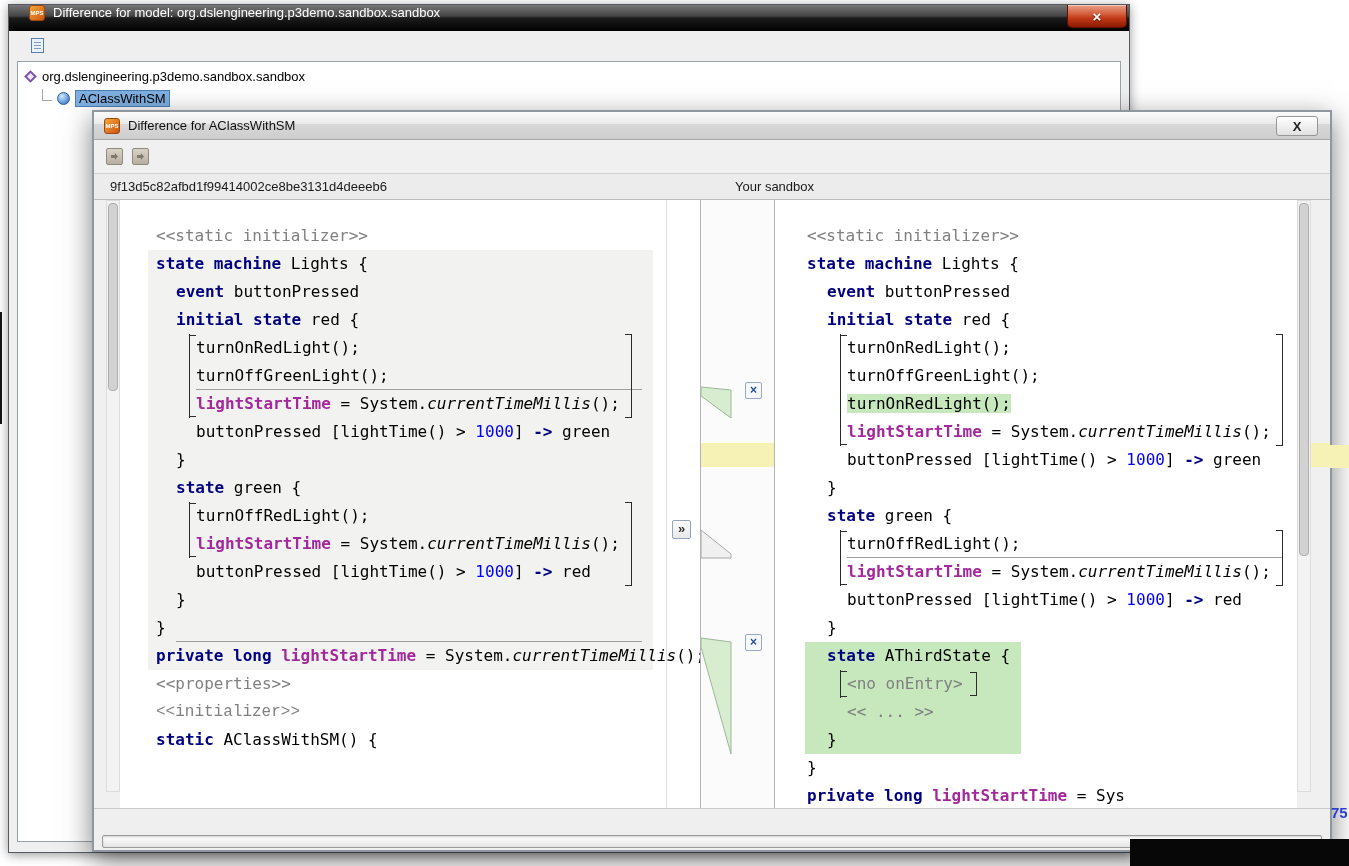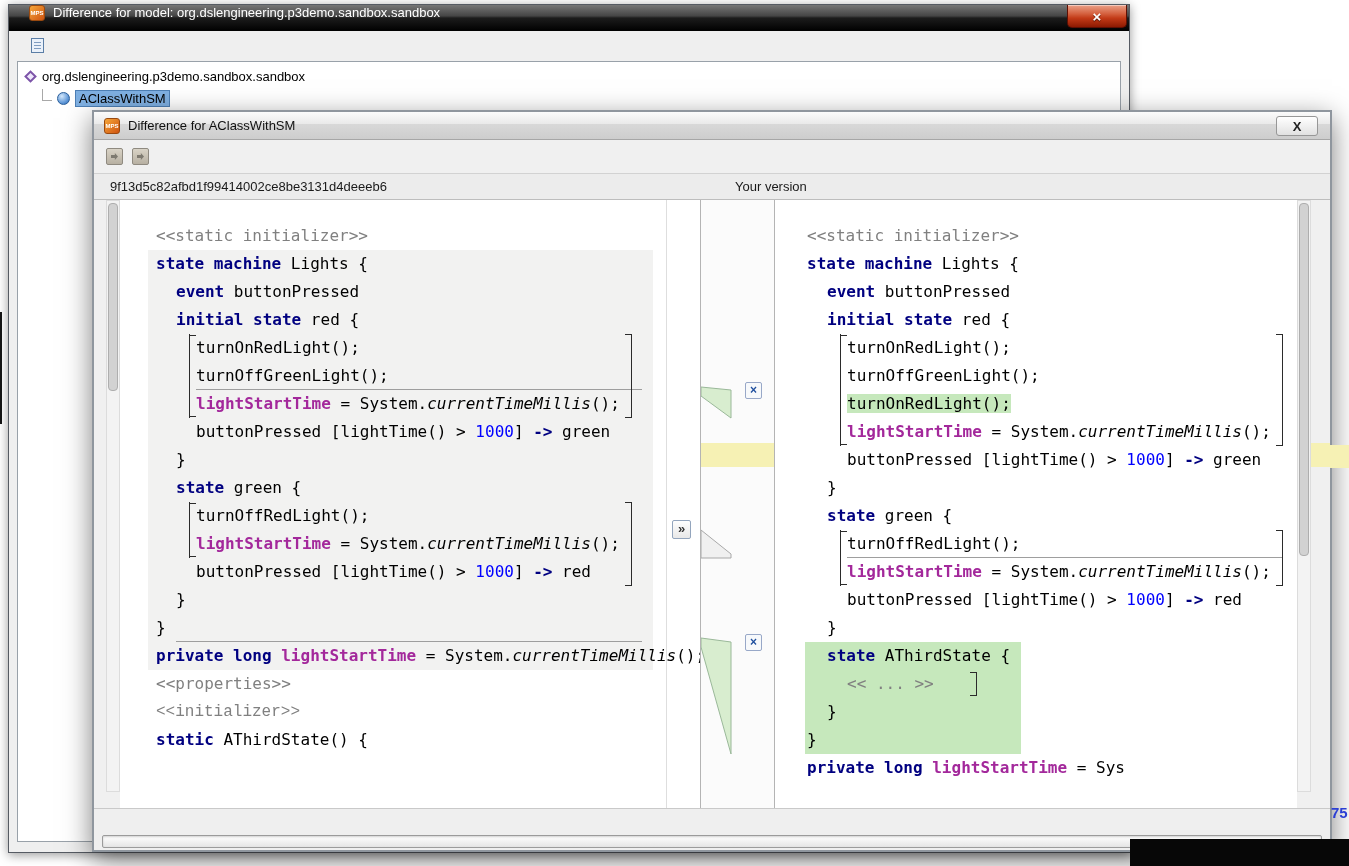--- a/index.html
+++ b/index.html
@@ -148,21 +148,21 @@
       <div class="mps-icon">MPS</div>
       <span class="w2-title-text">Difference for AClassWithSM</span>
       <div class="w2-close">X</div>
     </div>
     <div class="w2-toolbar">
       <div class="tb-icon"></div>
       <div class="tb-icon"></div>
     </div>
     <div class="w2-headers">
       <span class="hdr-left">9f13d5c82afbd1f99414002ce8be3131d4deeeb6</span>
-      <span class="hdr-right">Your version</span>
+      <span class="hdr-right">Your sandbox</span>
     </div>
     <div class="w2-main">
 
       <div class="lvscroll">
         <div class="vthumb" style="height:188px"></div>
       </div>
 
       <div class="pane pane-left" id="pane-left">
         <div class="overlays">
             <div class="blockbg" style="left: 28px; top: 50px; width: 505px; height: 420px;"></div>
@@ -184,21 +184,21 @@
             <div class="line" style="padding-left: 56px;"><span class="seg-p">}</span></div>
             <div class="line" style="padding-left: 56px;"><span class="seg-k">state</span><span class="seg-p"> green {</span></div>
             <div class="line" style="padding-left: 76px;"><span class="bk bk-t"><span class="seg-p">turnOffRedLight();</span></span></div>
             <div class="line" style="padding-left: 76px;"><span class="bk bk-b"><span class="seg-f">lightStartTime</span><span class="seg-p"> = System.</span><span class="seg-i">currentTimeMillis</span><span class="seg-p">();</span></span></div>
             <div class="line" style="padding-left: 76px;"><span class="seg-p">buttonPressed [lightTime() &gt; </span><span class="seg-n">1000</span><span class="seg-p">] </span><span class="seg-a">-&gt;</span><span class="seg-p"> red</span></div>
             <div class="line" style="padding-left: 56px;"><span class="seg-p">}</span></div>
             <div class="line" style="padding-left: 36px;"><span class="seg-p">}</span></div>
             <div class="line" style="padding-left: 36px;"><span class="seg-k">private long</span><span class="seg-p"> </span><span class="seg-f">lightStartTime</span><span class="seg-p"> = System.</span><span class="seg-i">currentTimeMillis</span><span class="seg-p">();</span></div>
             <div class="line" style="padding-left: 36px;"><span class="seg-g">&lt;&lt;properties&gt;&gt;</span></div>
             <div class="line" style="padding-left: 36px; font-family: Liberation Mono, monospace;"><span class="seg-g">&lt;&lt;initializer&gt;&gt;</span></div>
-            <div class="line" style="padding-left: 36px;"><span class="seg-k">static</span><span class="seg-p"> AThirdState() {</span></div>
+            <div class="line" style="padding-left: 36px;"><span class="seg-k">static</span><span class="seg-p"> AClassWithSM() {</span></div>
           </div>
         <div class="minibtn">»</div>
         <div class="hscroll">
           <div class="hthumb" style="width:384px"></div>
         </div>
       </div>
 
       <div class="gutter">
         <div class="gutter-yellow"></div>
         <svg width="75" height="608" viewBox="0 0 75 608">
@@ -228,20 +228,21 @@
             <div class="line" style="padding-left: 72px;"><span class="bk bk-m"><span class="hl-add"><span class="seg-p">turnOnRedLight();</span></span></span></div>
             <div class="line" style="padding-left: 72px;"><span class="bk bk-b"><span class="seg-f">lightStartTime</span><span class="seg-p"> = System.</span><span class="seg-i">currentTimeMillis</span><span class="seg-p">();</span></span></div>
             <div class="line" style="padding-left: 72px;"><span class="seg-p">buttonPressed [lightTime() &gt; </span><span class="seg-n">1000</span><span class="seg-p">] </span><span class="seg-a">-&gt;</span><span class="seg-p"> green</span></div>
             <div class="line" style="padding-left: 52px;"><span class="seg-p">}</span></div>
             <div class="line" style="padding-left: 52px;"><span class="seg-k">state</span><span class="seg-p"> green {</span></div>
             <div class="line" style="padding-left: 72px;"><span class="bk bk-t"><span class="seg-p">turnOffRedLight();</span></span></div>
             <div class="line" style="padding-left: 72px;"><span class="bk bk-b"><span class="seg-f">lightStartTime</span><span class="seg-p"> = System.</span><span class="seg-i">currentTimeMillis</span><span class="seg-p">();</span></span></div>
             <div class="line" style="padding-left: 72px;"><span class="seg-p">buttonPressed [lightTime() &gt; </span><span class="seg-n">1000</span><span class="seg-p">] </span><span class="seg-a">-&gt;</span><span class="seg-p"> red</span></div>
             <div class="line" style="padding-left: 52px;"><span class="seg-p">}</span></div>
             <div class="line" style="padding-left: 52px;"><span class="seg-k">state</span><span class="seg-p"> AThirdState {</span></div>
+            <div class="line" style="padding-left: 72px;"><span class="bk bk-s"><span class="seg-g">&lt;no onEntry&gt;</span></span></div>
             <div class="line" style="padding-left: 72px;"><span class="seg-g">&lt;&lt; ... &gt;&gt;</span></div>
             <div class="line" style="padding-left: 52px;"><span class="seg-p">}</span></div>
             <div class="line" style="padding-left: 32px;"><span class="seg-p">}</span></div>
             <div class="line" style="padding-left: 32px;"><span class="seg-k">private long</span><span class="seg-p"> </span><span class="seg-f">lightStartTime</span><span class="seg-p"> = Sys</span></div>
           </div>
         <div class="hscroll">
           <div class="hthumb" style="width:380px"></div>
         </div>
       </div>
 

